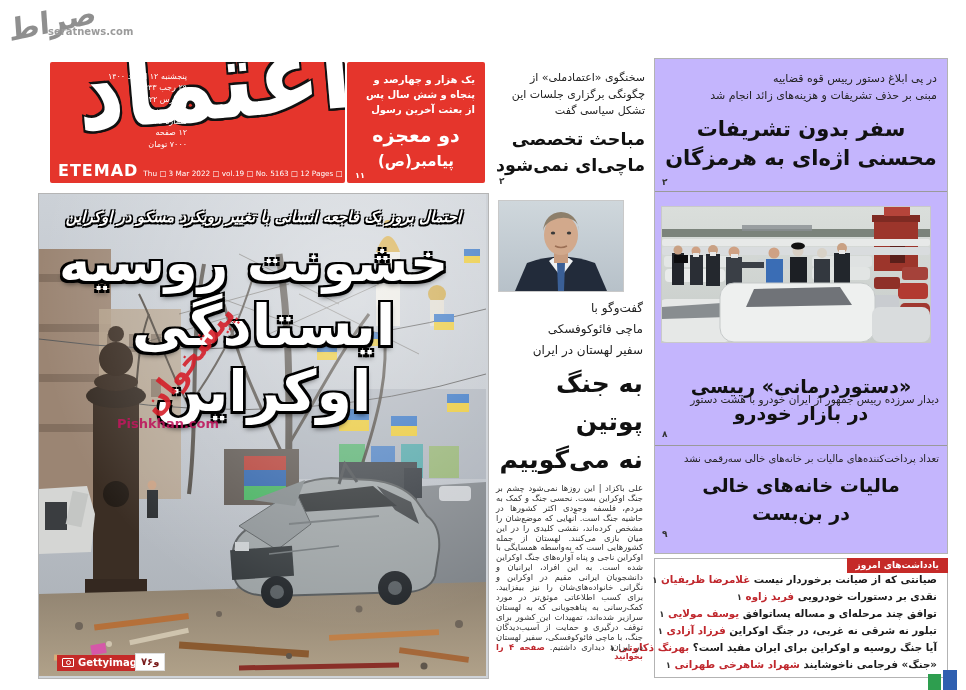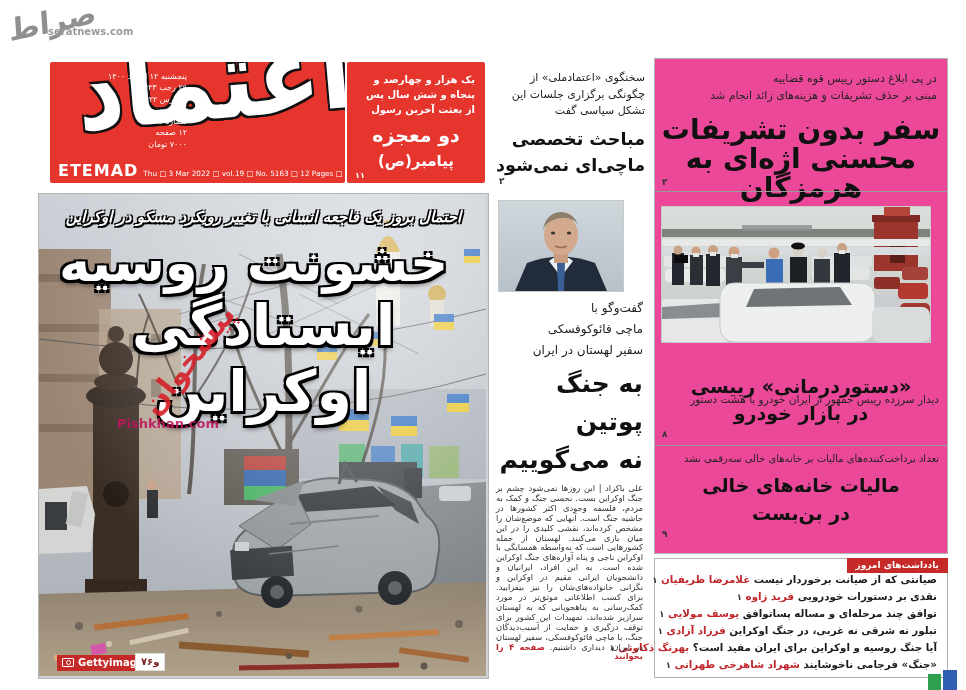--- a/index.html
+++ b/index.html
@@ -30,24 +30,24 @@
   .promo-title2{position:absolute;top:90px;left:0;right:0;text-align:center;font-size:15px;font-weight:bold;}
   .promo-page{position:absolute;left:8px;bottom:3px;font-size:8px;font-weight:bold;}
   
   .melli{left:495px;top:66px;width:152px;height:120px;color:#1a1a1a;}
   .melli-kicker{position:absolute;top:4px;right:2px;left:0;font-size:11px;line-height:16.5px;
                 text-align:right;color:#222;}
   .melli-title{position:absolute;top:60px;right:2px;left:0;font-size:17.5px;font-weight:bold;
                line-height:26px;text-align:right;color:#111;}
   .melli-page{position:absolute;left:4px;bottom:0;font-size:9px;font-weight:bold;color:#333;}
   
-  .rightbox{left:654px;top:58px;width:292px;height:494px;border:1px solid #b3b3b3;background:#ec4899;}
+  .rightbox{left:654px;top:58px;width:292px;height:494px;border:1px solid #b3b3b3;background:#c4b5fd;}
   .ejei-kicker{position:absolute;top:12px;right:10px;left:8px;font-size:11px;line-height:16.5px;
                text-align:right;color:#222;}
-  .ejei-title{position:absolute;top:56px;left:0;right:0;text-align:center;font-size:28px;font-weight:bold;
+  .ejei-title{position:absolute;top:56px;left:0;right:0;text-align:center;font-size:21px;font-weight:bold;
               line-height:29px;color:#111;}
   .ejei-page{position:absolute;left:7px;top:118px;font-size:9px;font-weight:bold;color:#333;}
   .rule{position:absolute;left:0;right:0;height:1px;background:#9a9a9a;}
   .carsphoto{position:absolute;left:6px;top:147px;width:268px;height:135px;border:1px solid #c9c9c9;overflow:hidden;}
   .khodro-kicker{position:absolute;top:295px;right:8px;left:6px;font-size:10.5px;text-align:right;color:#222;margin-top:39px;}
   .khodro-title{position:absolute;top:314px;left:0;right:0;text-align:center;font-size:19px;font-weight:bold;
                 line-height:27px;color:#111;}
   .khodro-page{position:absolute;left:7px;top:370px;font-size:9px;font-weight:bold;color:#333;}
   .maliat-kicker{position:absolute;top:394px;right:8px;left:6px;font-size:10px;text-align:right;color:#222;}
   .maliat-title{position:absolute;top:412px;left:0;right:0;text-align:center;font-size:19px;font-weight:bold;

